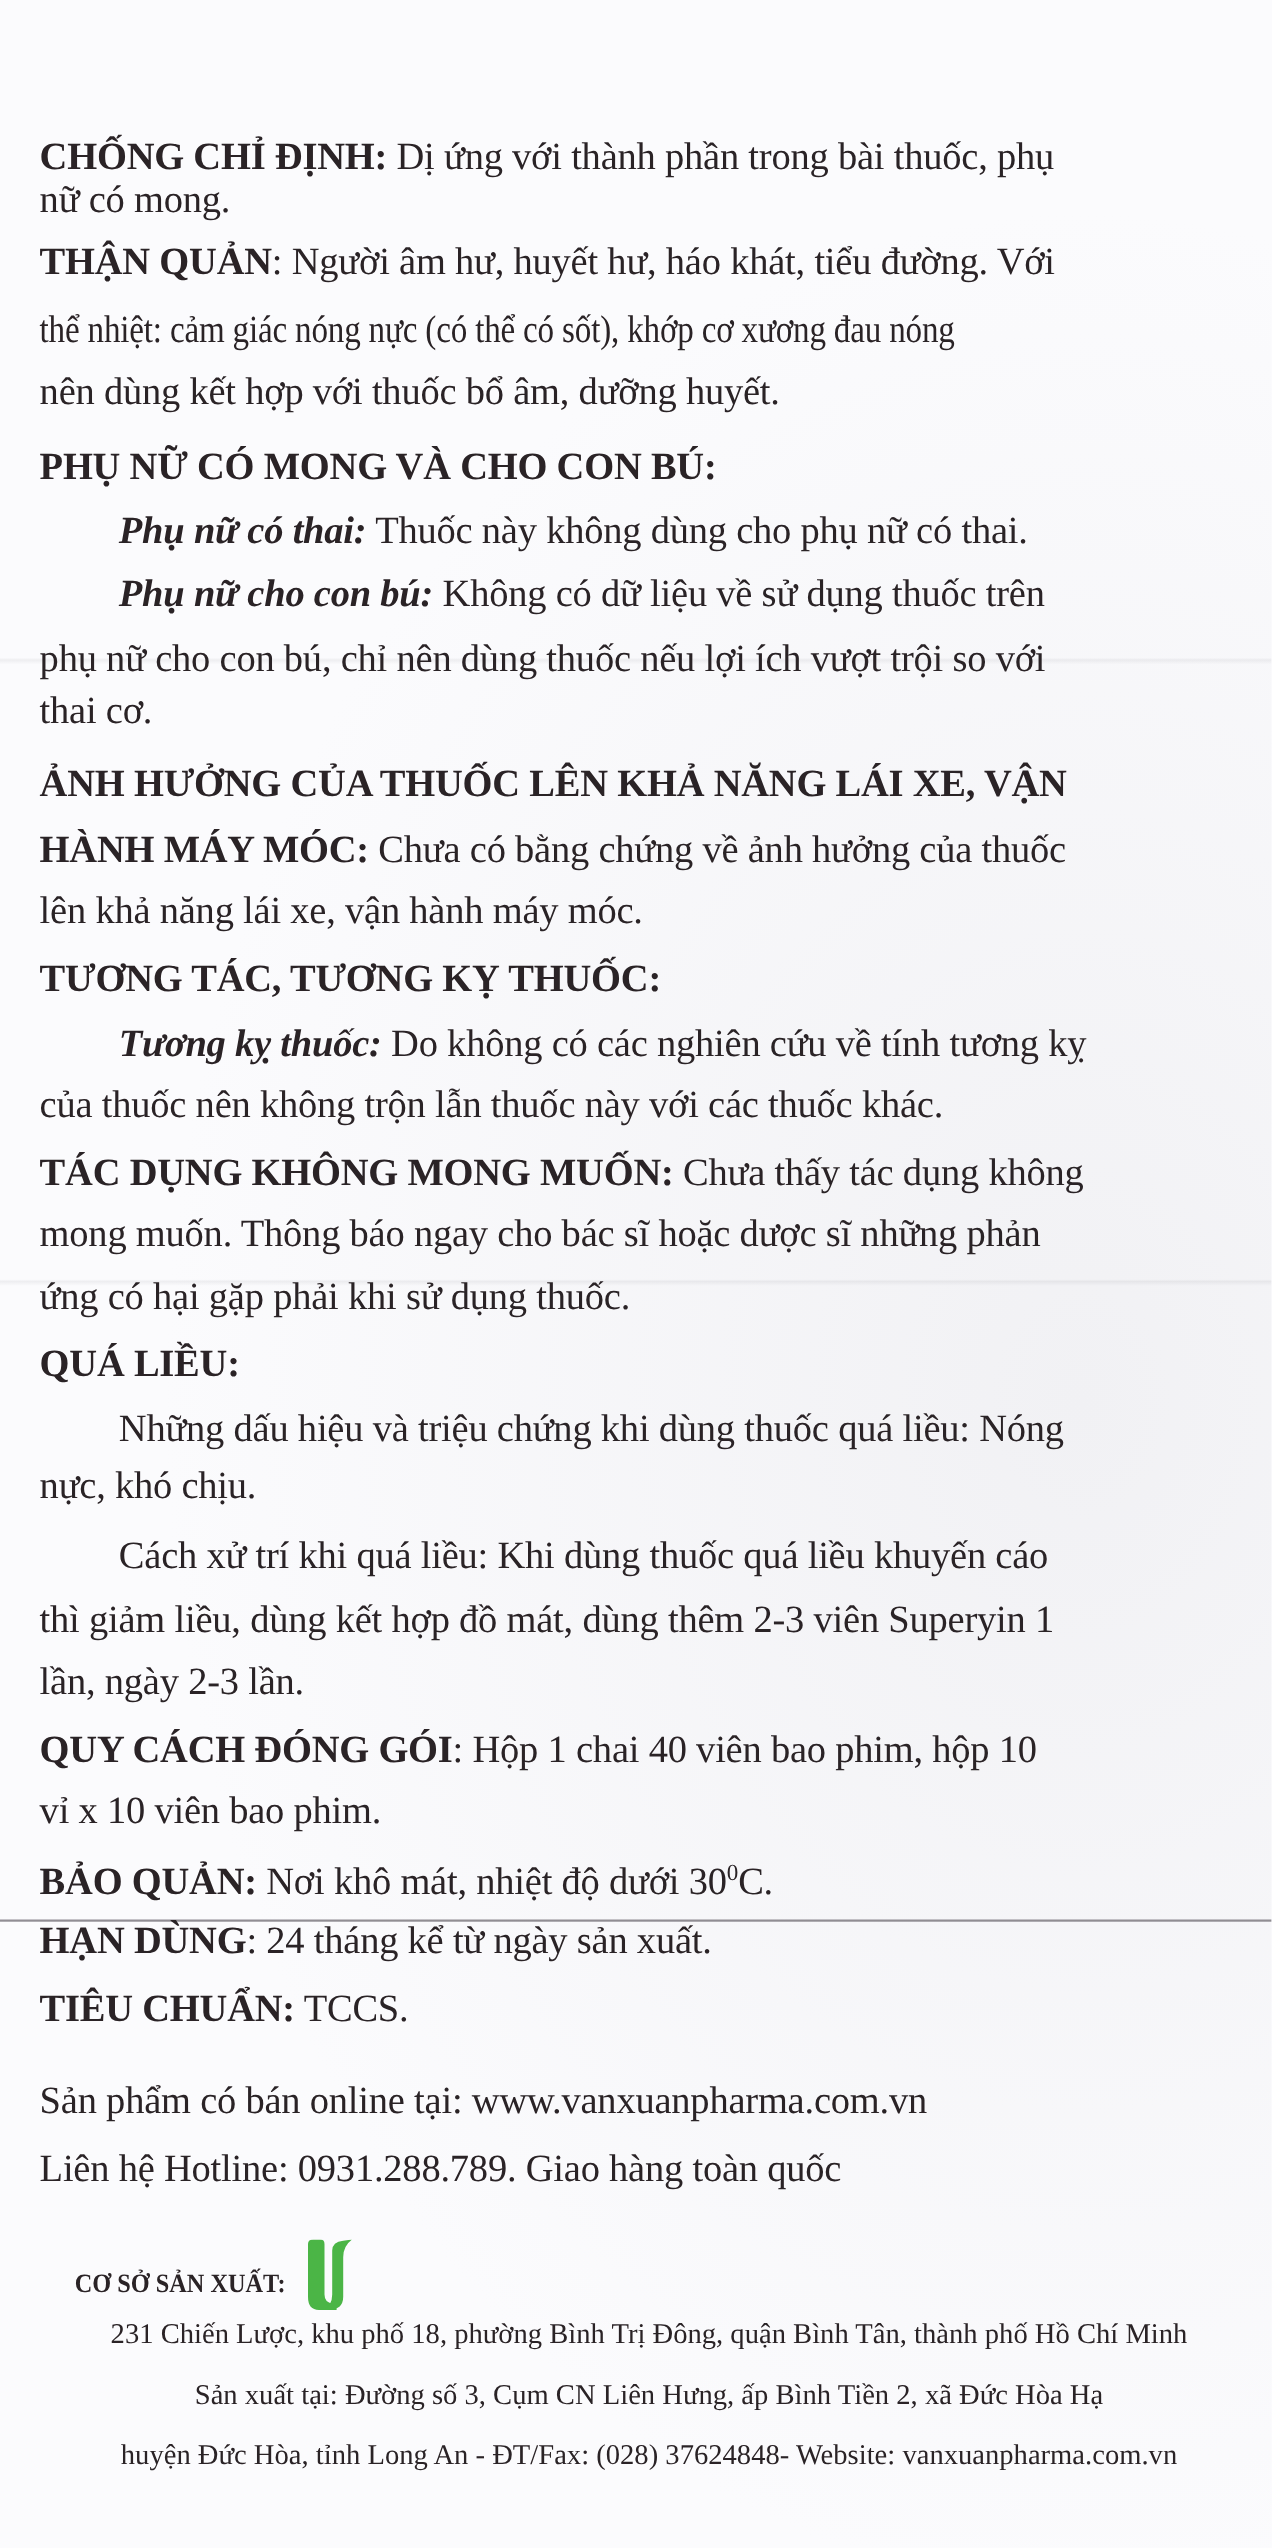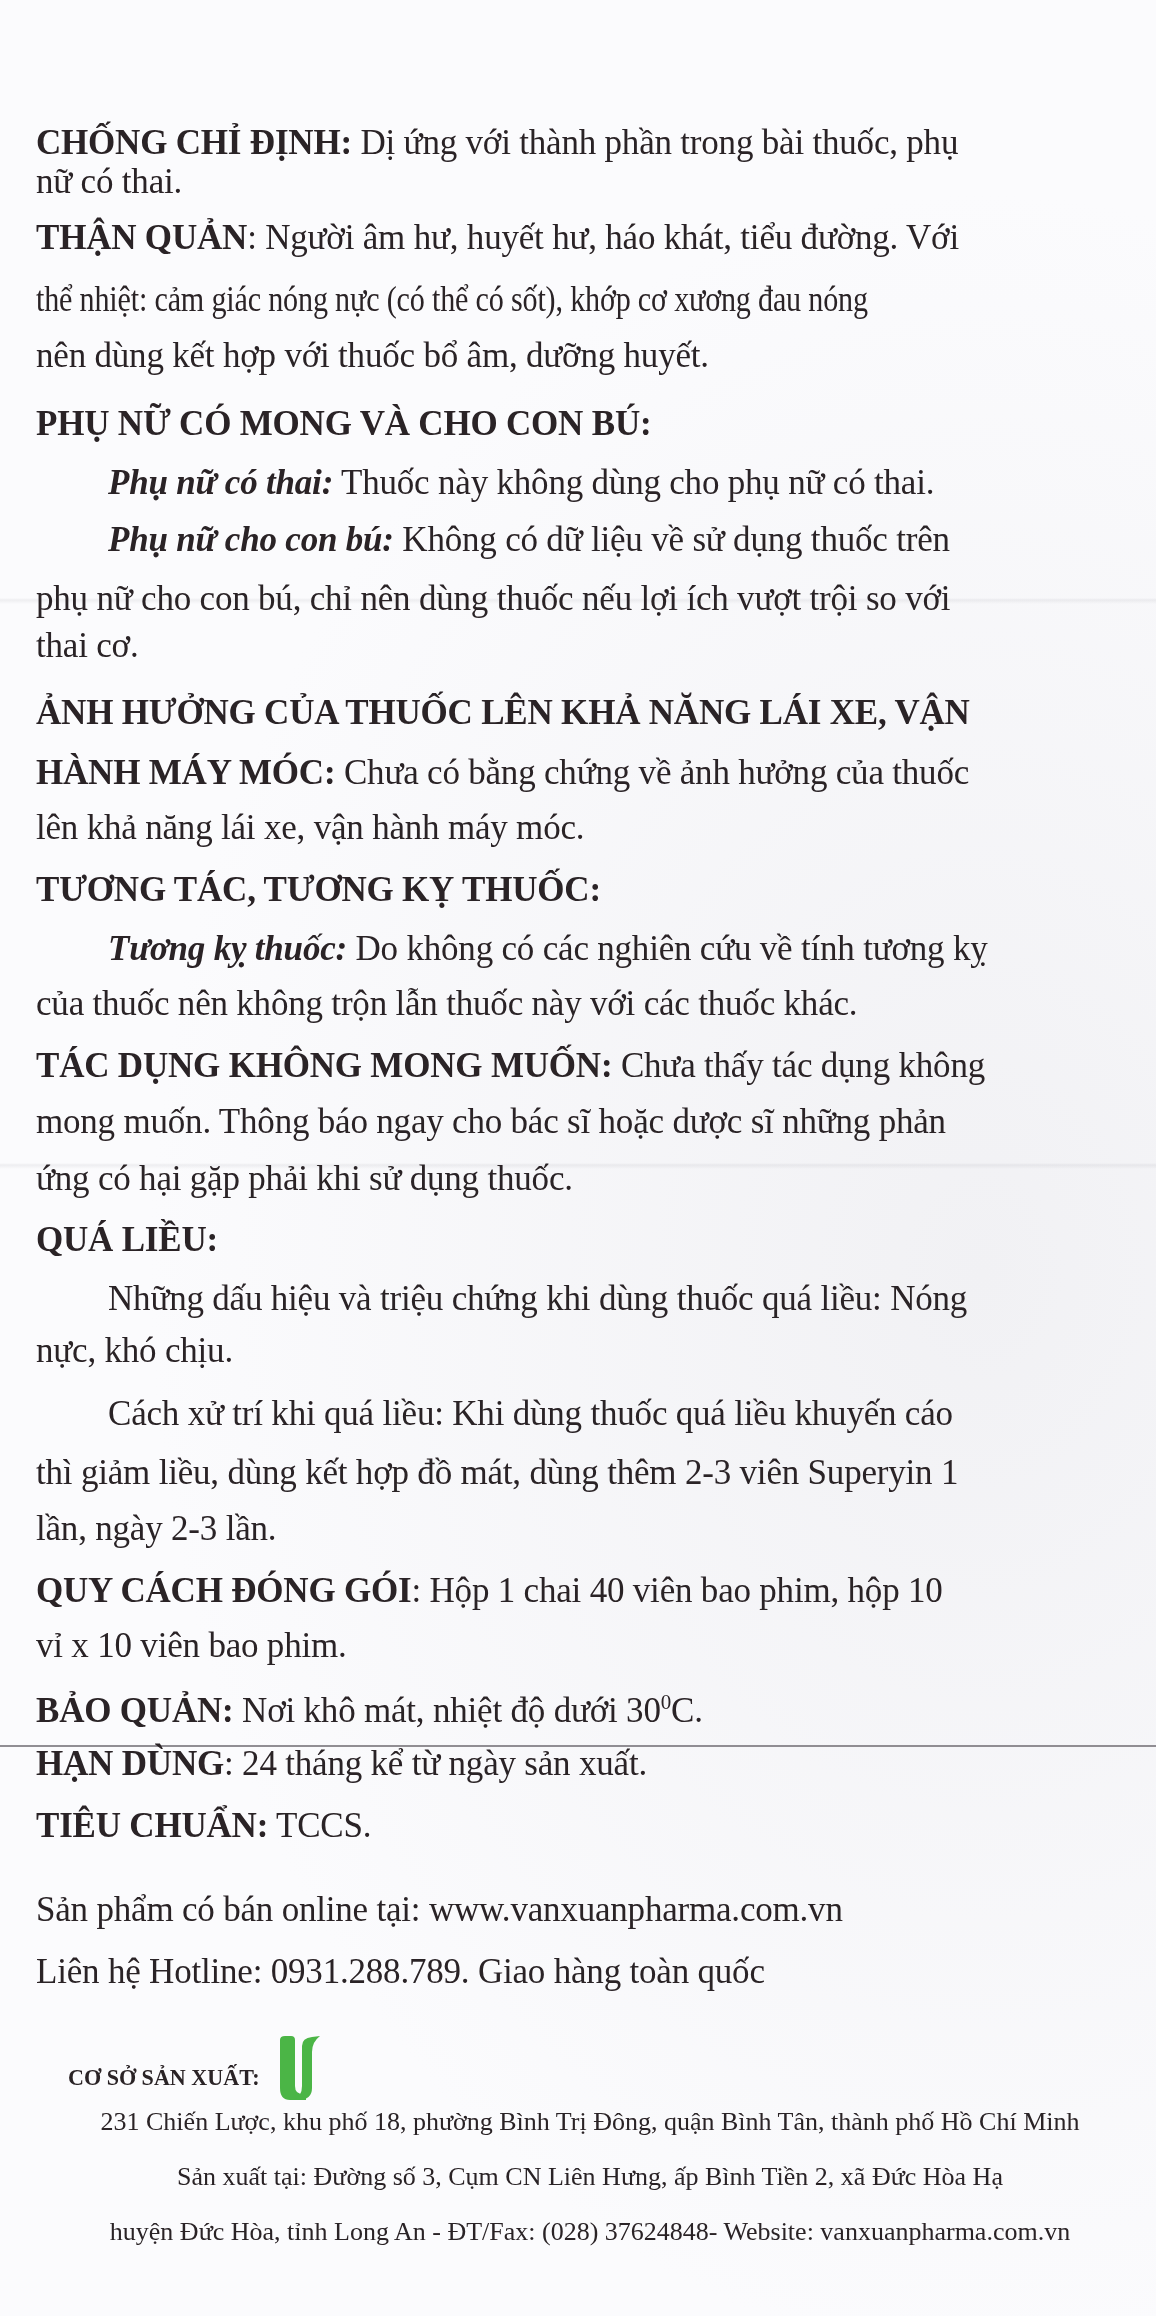--- a/index.html
+++ b/index.html
@@ -55,21 +55,21 @@
 <body>
 
 <div class="paper"></div>
 <div class="fold" style="top:1745px;"></div>
 
 <div class="ln" style="top:103px;margin-top:18px;">
   <span class="b">CHỐNG CHỈ ĐỊNH:</span>
   <span>Dị ứng với thành phần trong bài thuốc, phụ</span>
 </div>
 <div class="ln" style="top:160px;">
-  <span>nữ có thai.</span>
+  <span>nữ có mong.</span>
 </div>
 
 <div class="ln" style="top:216px;">
   <span class="b">THẬN QUẢN</span><span>:</span>
   <span>Người âm hư, huyết hư, háo khát, tiểu đường. Với</span>
 </div>
 <div class="ln" style="top:278px;">
   <span class="narrow" style="display:inline-block;transform-origin:left;">thể nhiệt: cảm giác nóng nực (có thể có sốt), khớp cơ xương đau nóng</span>
 </div>
 <div class="ln" style="top:334px;">

